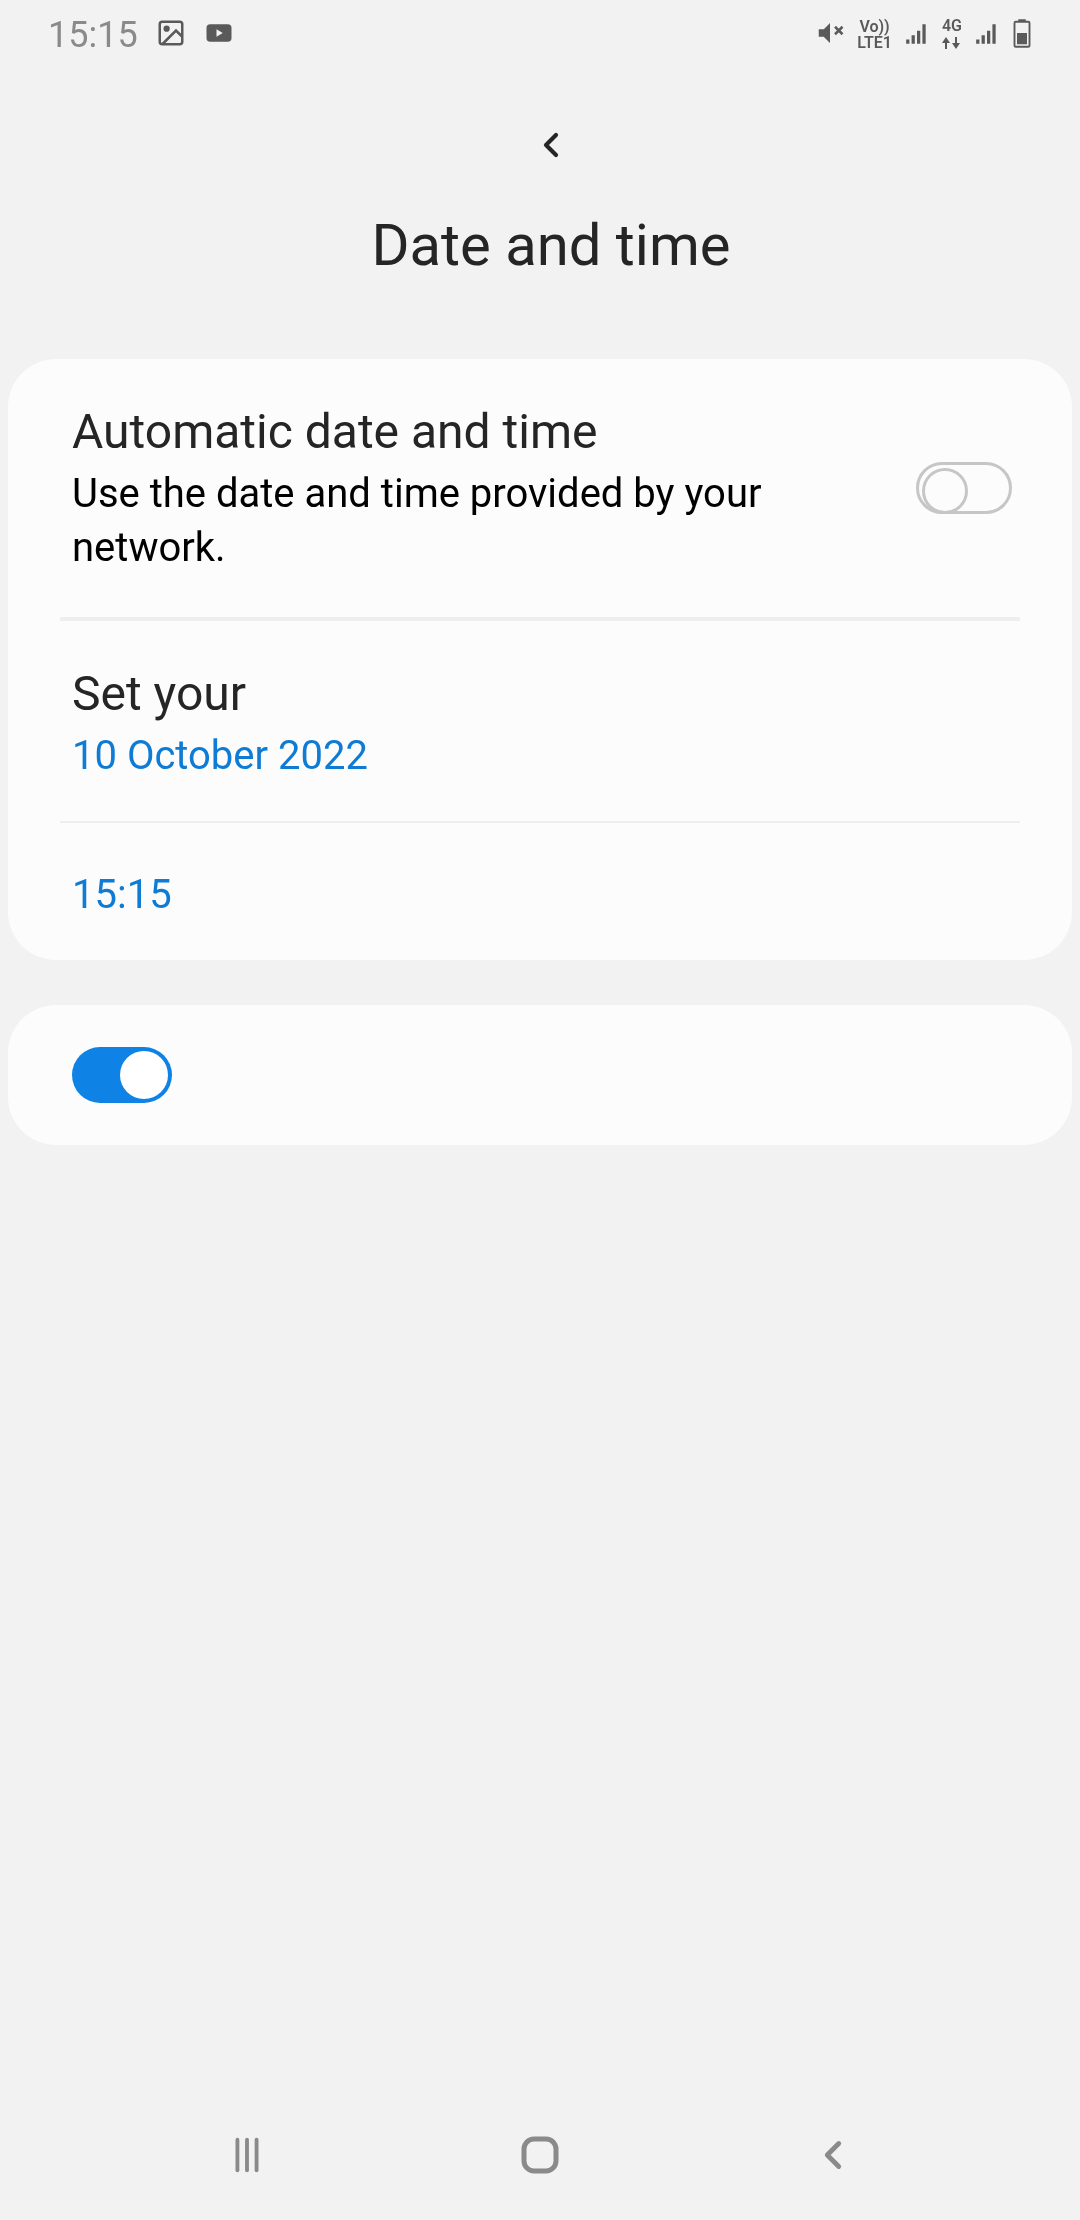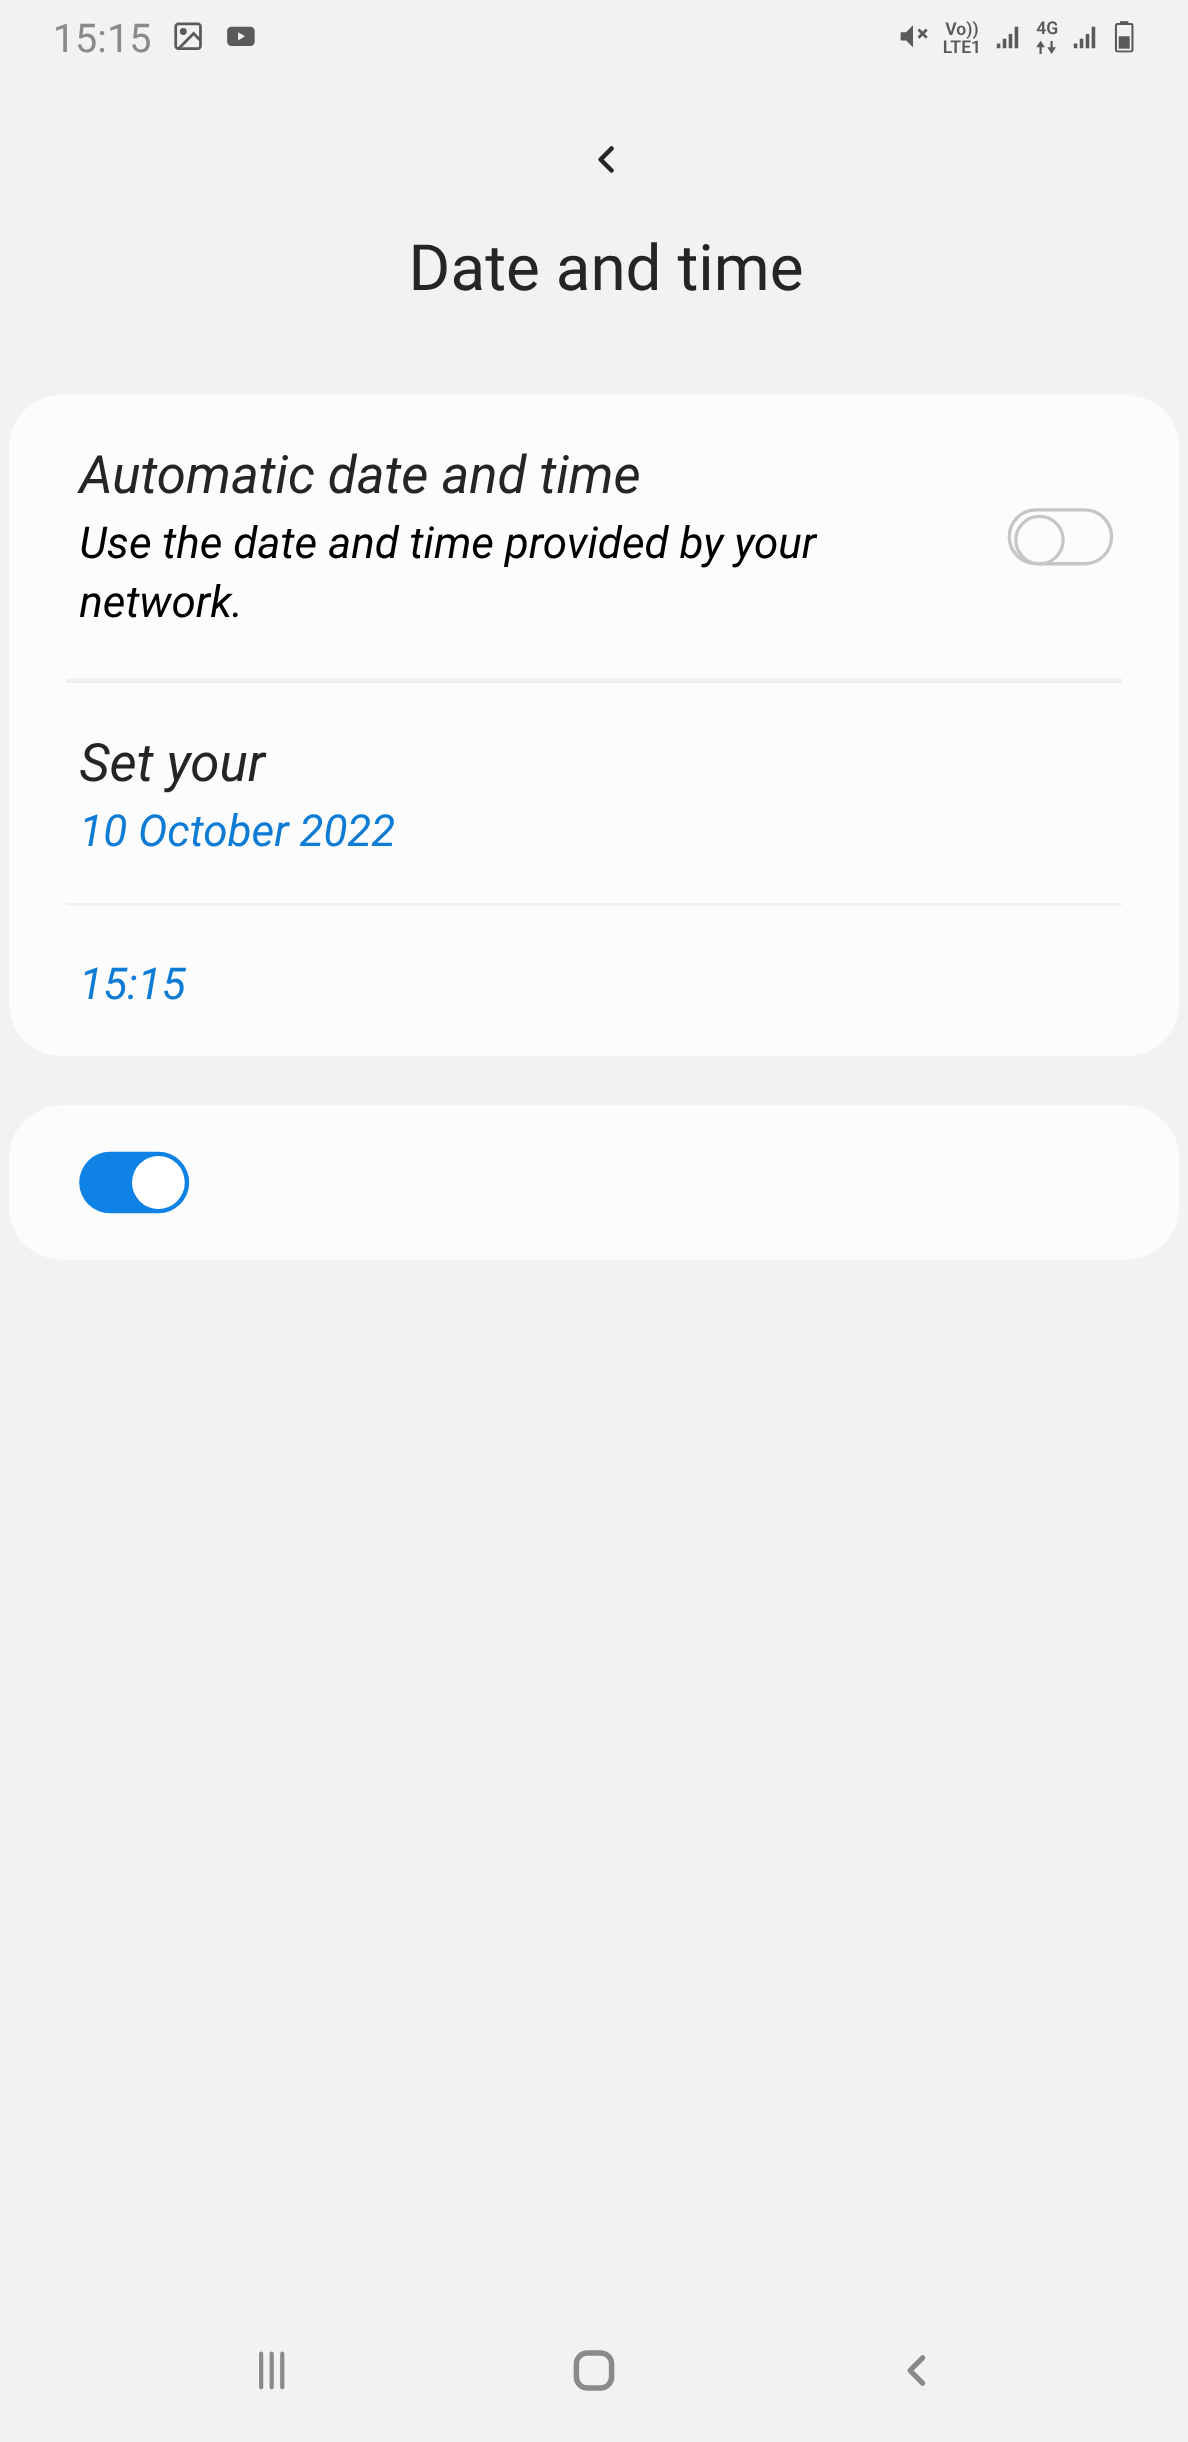--- a/index.html
+++ b/index.html
@@ -60,21 +60,20 @@
     }
     .card + .card {
       margin-top: 45px;
     }
     .setting-row {
       padding: 42px 60px 42px 64px;
       display: flex;
       align-items: center;
       justify-content: space-between;
       gap: 30px;
-      font-style: italic;
     }
     .setting-content {
       flex: 1;
     }
     .setting-title {
       font-size: 48px;
       color: #252525;
       font-weight: 400;
       line-height: 1.3;
     }

